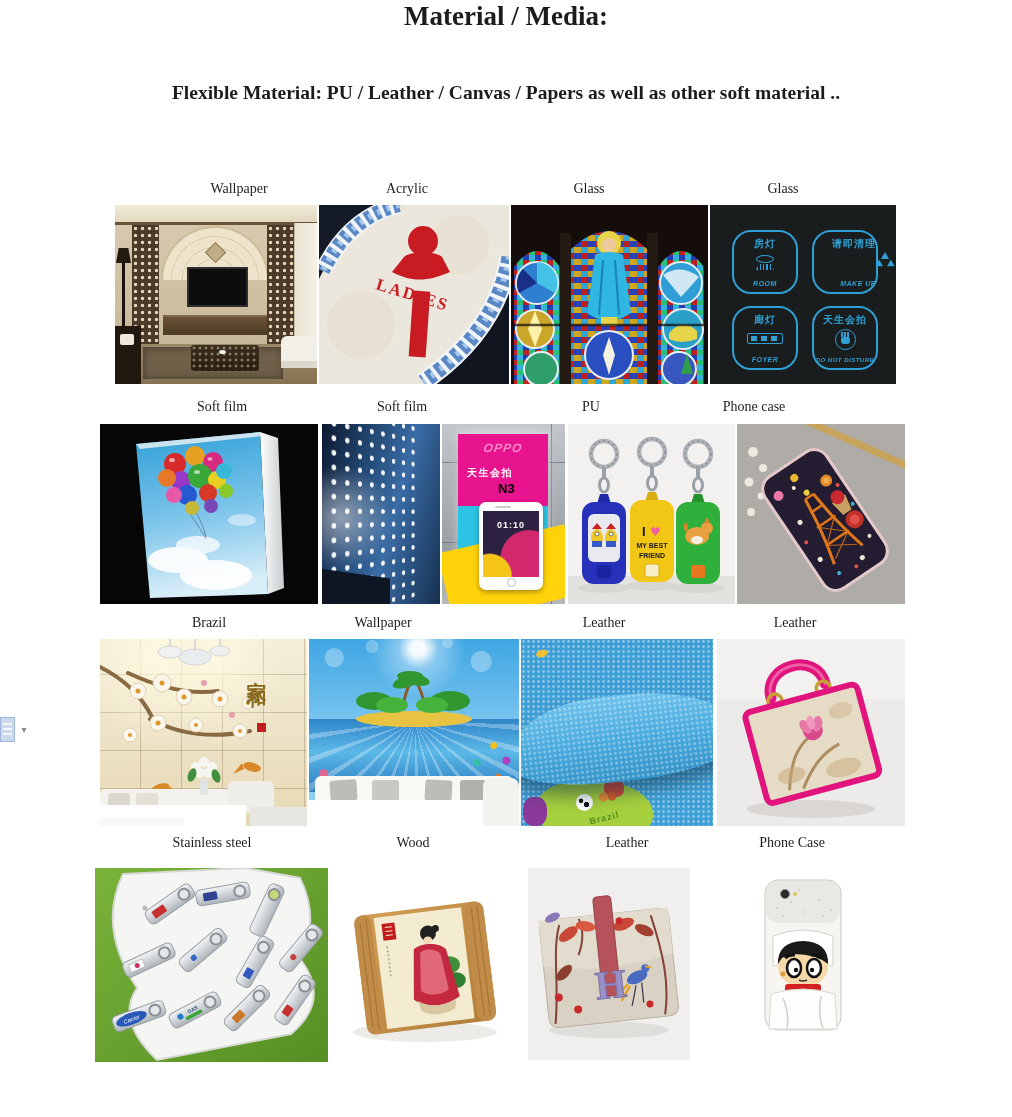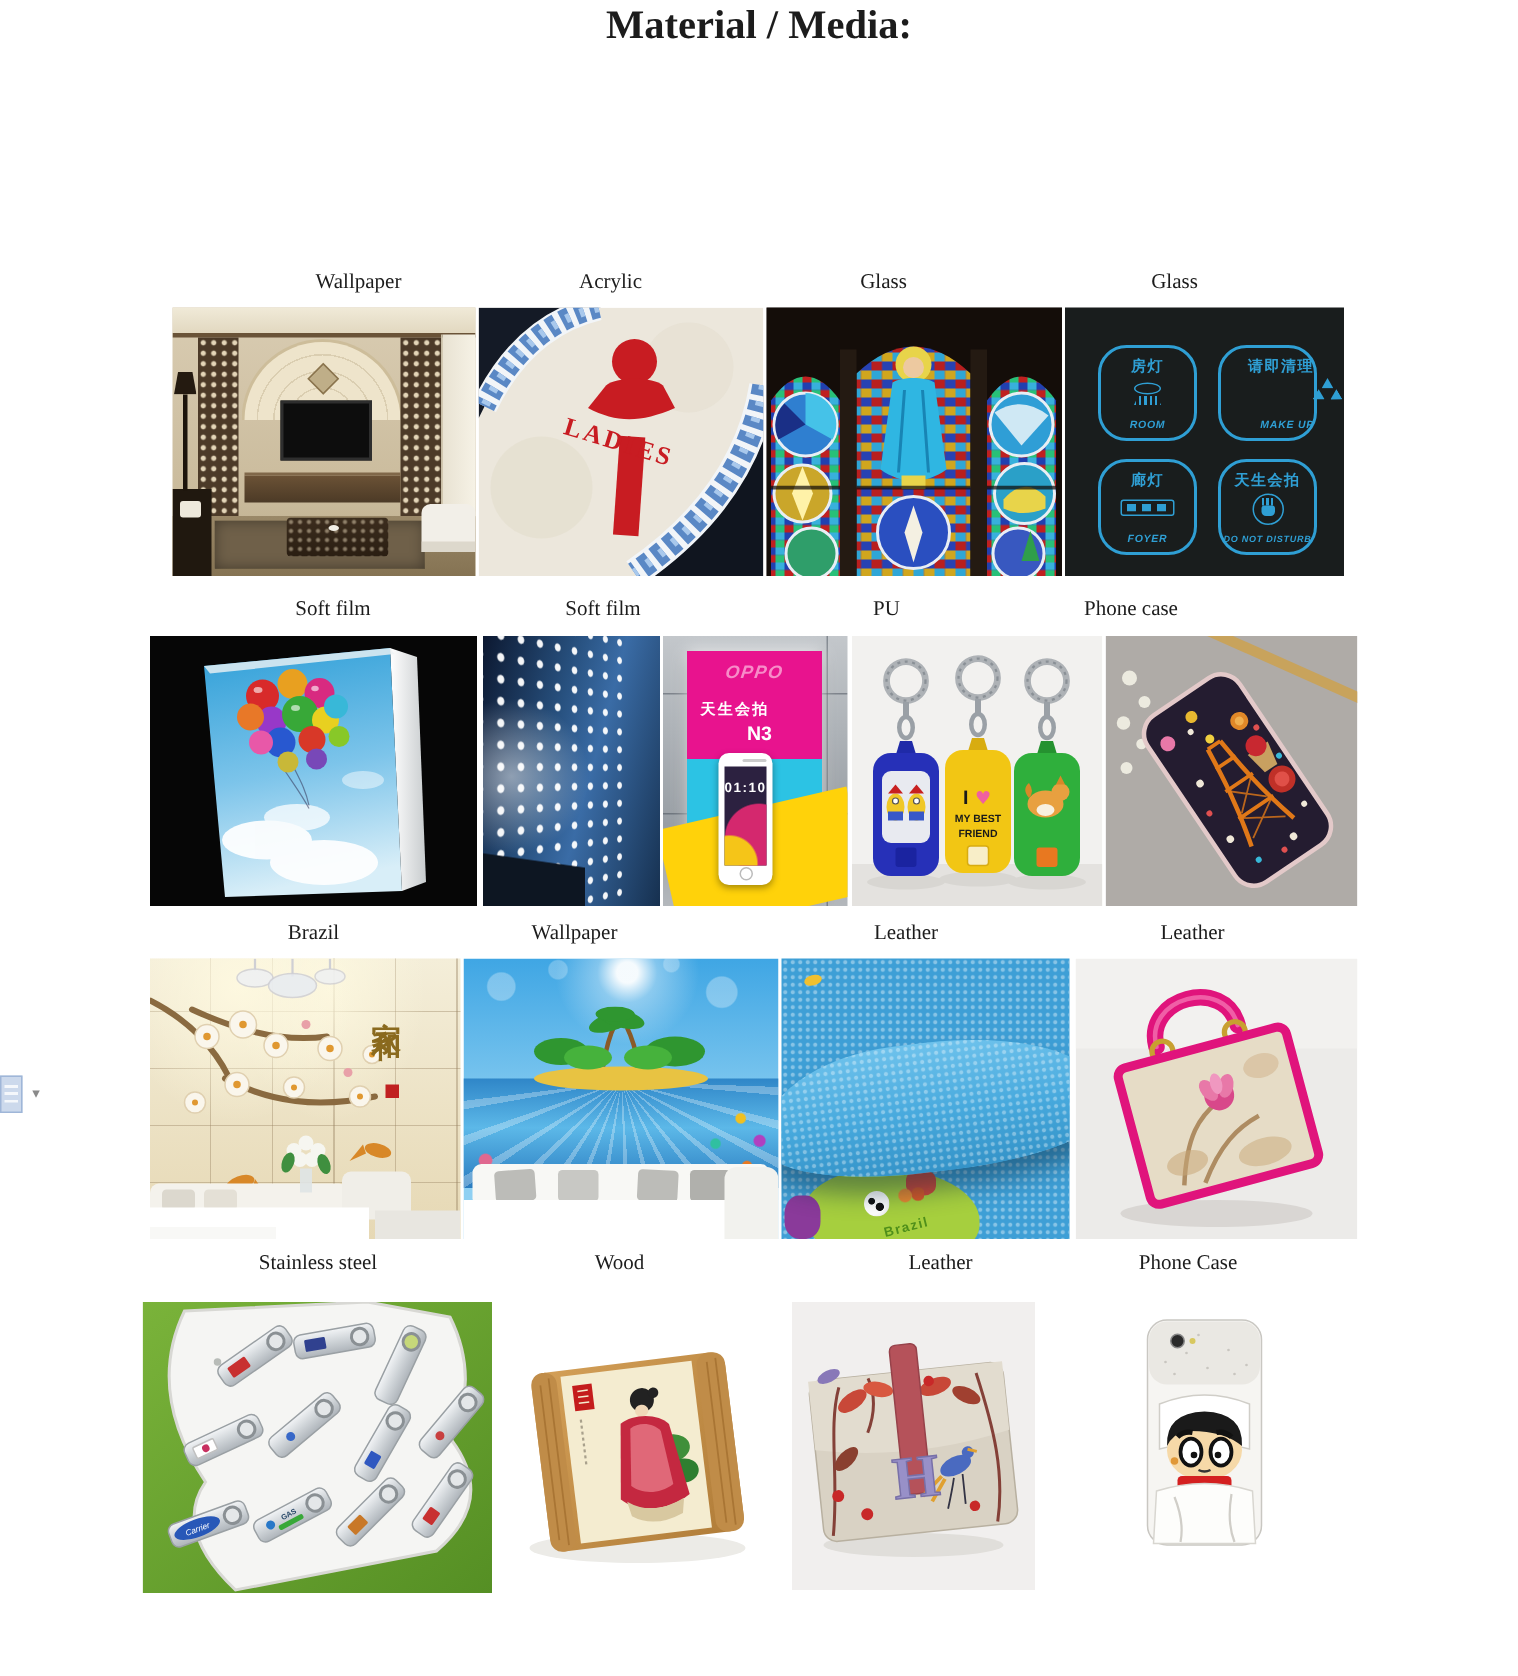--- a/index.html
+++ b/index.html
@@ -101,22 +101,22 @@
   .op-line{position:absolute;background:rgba(55,65,75,.45);}
   .op-l1{left:0;top:38px;width:100%;height:1px;} .op-l2{left:0;top:118px;width:100%;height:1px;}
   .op-lv{left:109px;top:0;width:1px;height:100%;}
   .op-box{position:absolute;left:16px;top:10px;width:90px;height:160px;background:#e8138e;
           box-shadow:0 0 10px rgba(255,255,255,.8),0 5px 9px rgba(0,0,0,.3);}
   .op-cyan{position:absolute;left:0;top:72px;width:100%;height:56px;background:#2cc3e4;}
   .op-yellow{position:absolute;left:-14px;bottom:-16px;width:130px;height:72px;background:#ffd20a;transform:rotate(-13deg);}
   .op-brand{position:absolute;top:7px;left:0;width:100%;text-align:center;color:#f78cc8;
             font:700 italic 12px "Liberation Sans",sans-serif;letter-spacing:1px;transform:skewX(-8deg);}
   .op-slogan{position:absolute;top:32px;left:9px;color:#fff;font:600 10px "Liberation Sans",sans-serif;letter-spacing:1.5px;}
-  .op-model{position:absolute;top:47px;left:9px;color:#ffffff;font:700 13px "Liberation Sans",sans-serif;padding-left:31px;}
-  .op-phone{position:absolute;left:21px;top:68px;width:36px;height:88px;background:#fff;border-radius:7px;box-shadow:0 2px 5px rgba(0,0,0,.35);}
+  .op-model{position:absolute;top:47px;left:9px;color:#000000;font:700 13px "Liberation Sans",sans-serif;padding-left:31px;}
+  .op-phone{position:absolute;left:21px;top:68px;width:64px;height:88px;background:#fff;border-radius:7px;box-shadow:0 2px 5px rgba(0,0,0,.35);}
   .op-phone::before{content:"";position:absolute;left:16px;top:4px;width:16px;height:2px;background:#ccc;border-radius:1px;}
   .op-screen{position:absolute;left:4px;top:9px;right:4px;bottom:13px;
              background:radial-gradient(circle at 12% 98%, #f5c518 0 26%, transparent 28%),
                         radial-gradient(circle at 82% 72%, #d4286e 0 42%, transparent 44%),#2c2140;}
   .op-time{position:absolute;top:9px;width:100%;text-align:center;color:#fff;font:600 9px "Liberation Sans",sans-serif;letter-spacing:1px;}
   .op-home{position:absolute;left:50%;bottom:3px;width:7px;height:7px;margin-left:-4px;border:1px solid #bbb;border-radius:50%;}
 
   
   .cer-cal{position:absolute;right:36px;top:26px;writing-mode:vertical-rl;
            font:700 20px "Liberation Serif",serif;color:#8a6a1e;letter-spacing:5px;}
@@ -176,20 +176,21 @@
   .anchor::before{content:"";position:absolute;left:2px;top:5px;width:9px;height:12px;
       background:repeating-linear-gradient(#f4f7fb 0 2px, transparent 2px 5px);}
   .anchor-arrow{position:absolute;left:17px;top:723px;width:14px;height:14px;color:#8a8a8a;font:10px "DejaVu Sans",sans-serif;line-height:14px;text-align:center;}
 </style>
 </head>
 <body>
 
 <div class="page">
 
   <div class="title">Material / Media:</div>
+  <div class="hline hl2">Flexible Material: PU / Leather / Canvas / Papers as well as other soft material ..</div>
 
   <div class="anchor"></div>
   <div class="anchor-arrow">▾</div>
 
   <span class="lbl" style="left:239px;top:177px">Wallpaper</span>
   <span class="lbl" style="left:407px;top:177px">Acrylic</span>
   <span class="lbl" style="left:589px;top:177px">Glass</span>
   <span class="lbl" style="left:783px;top:177px">Glass</span>
   <span class="lbl" style="left:222px;top:395px">Soft film</span>
   <span class="lbl" style="left:402px;top:395px">Soft film</span>

